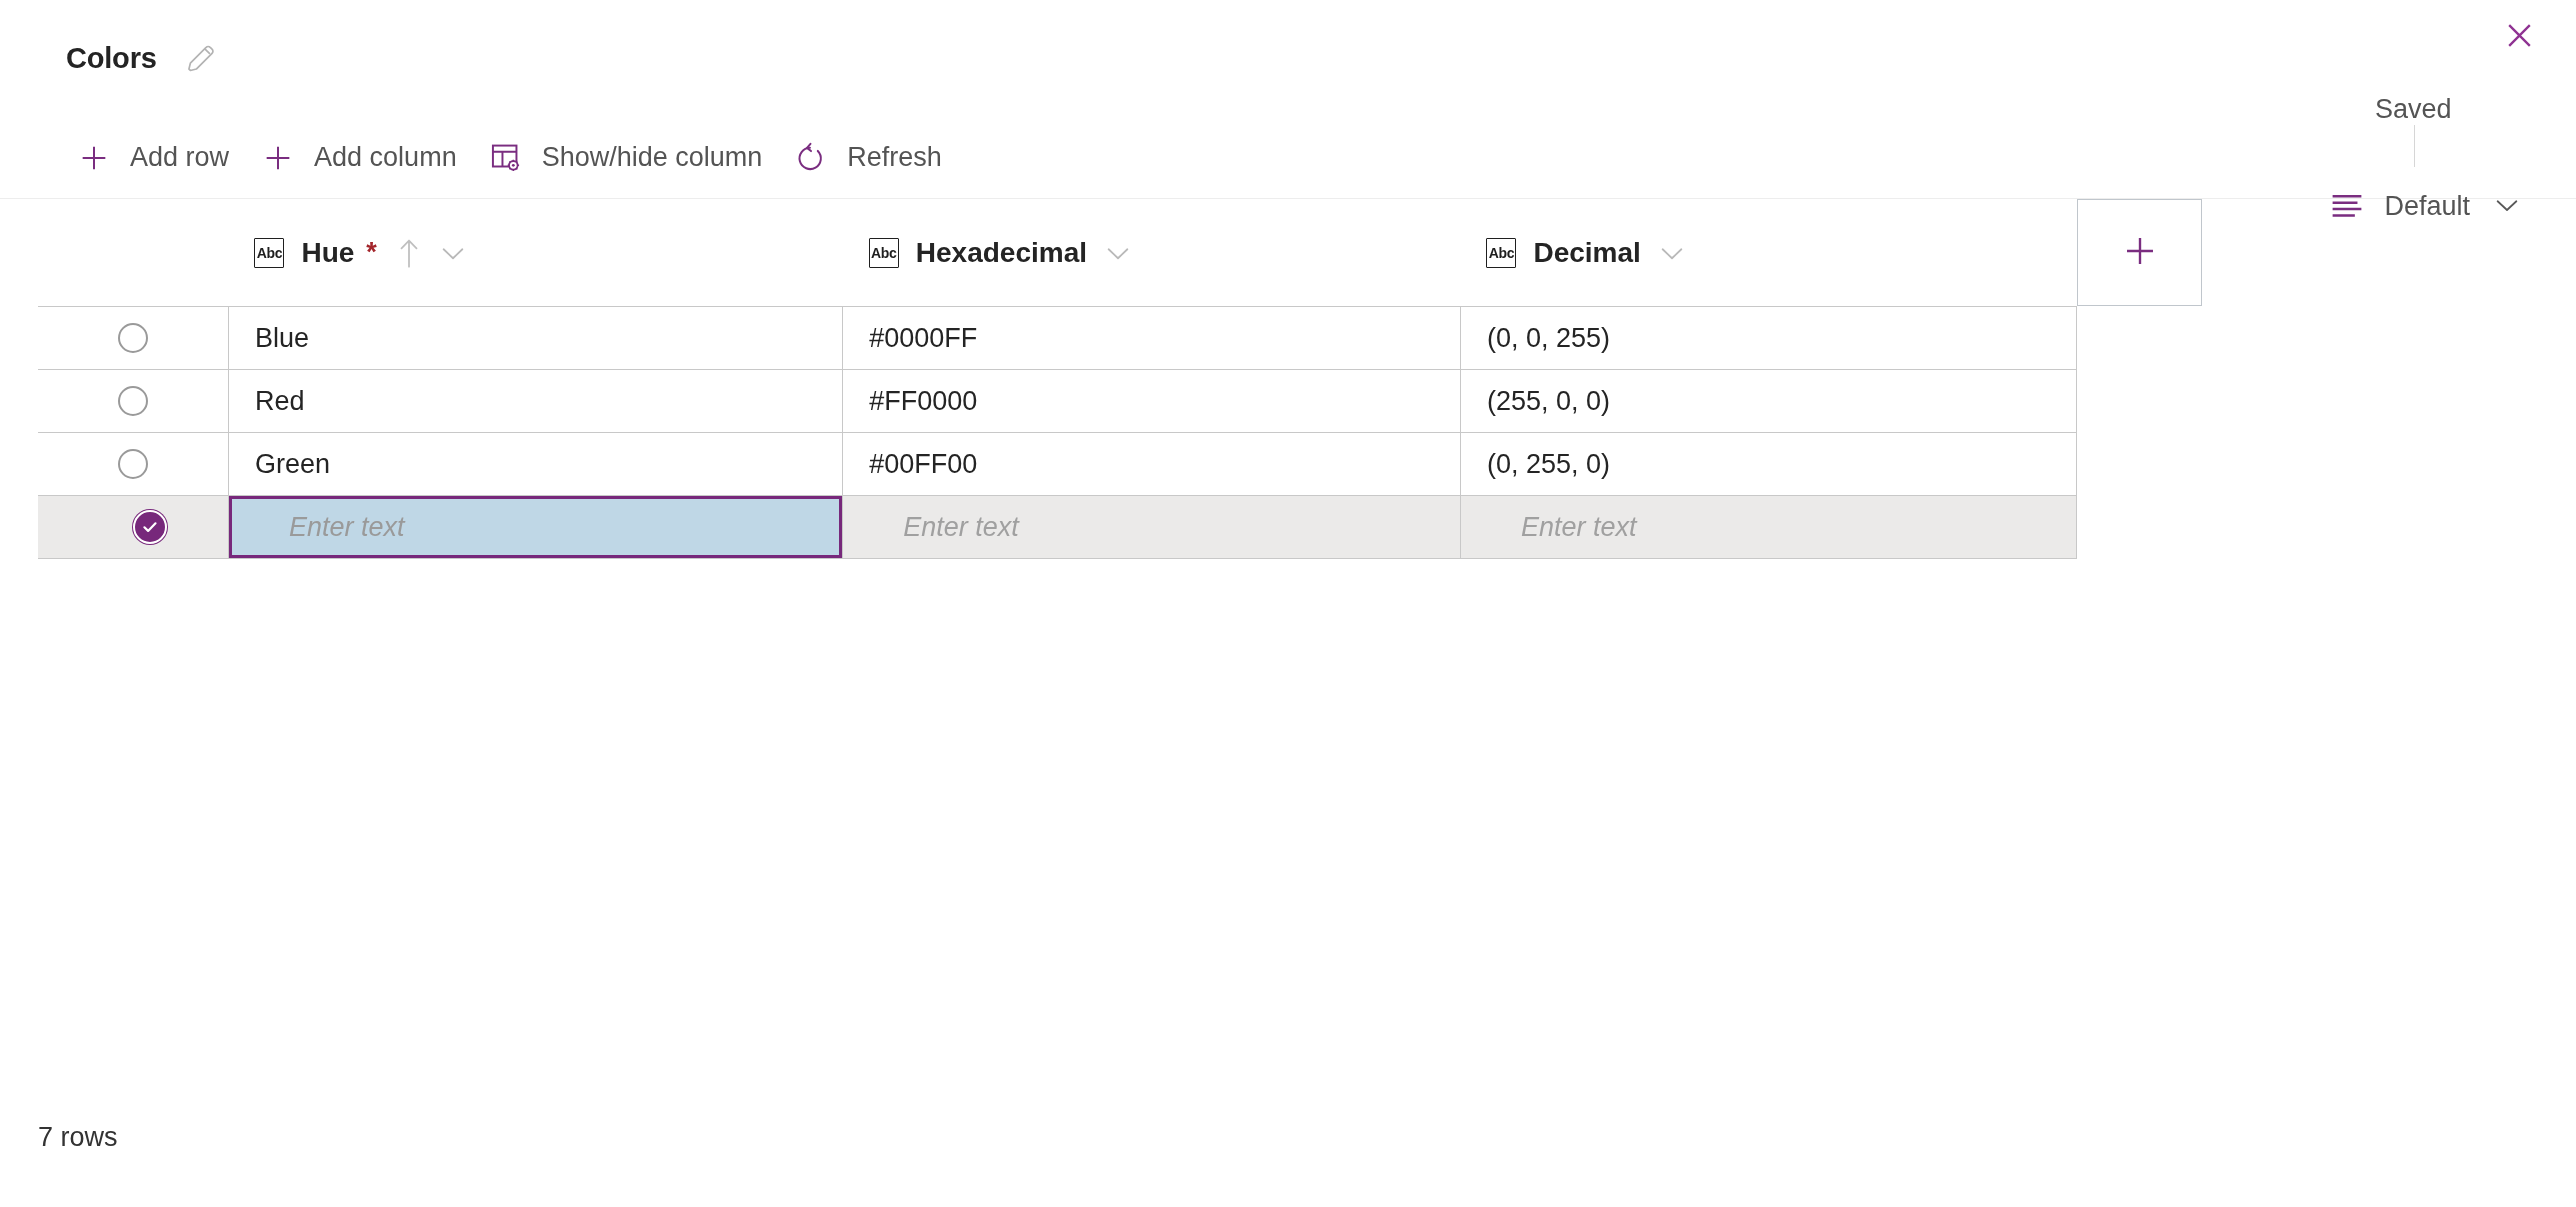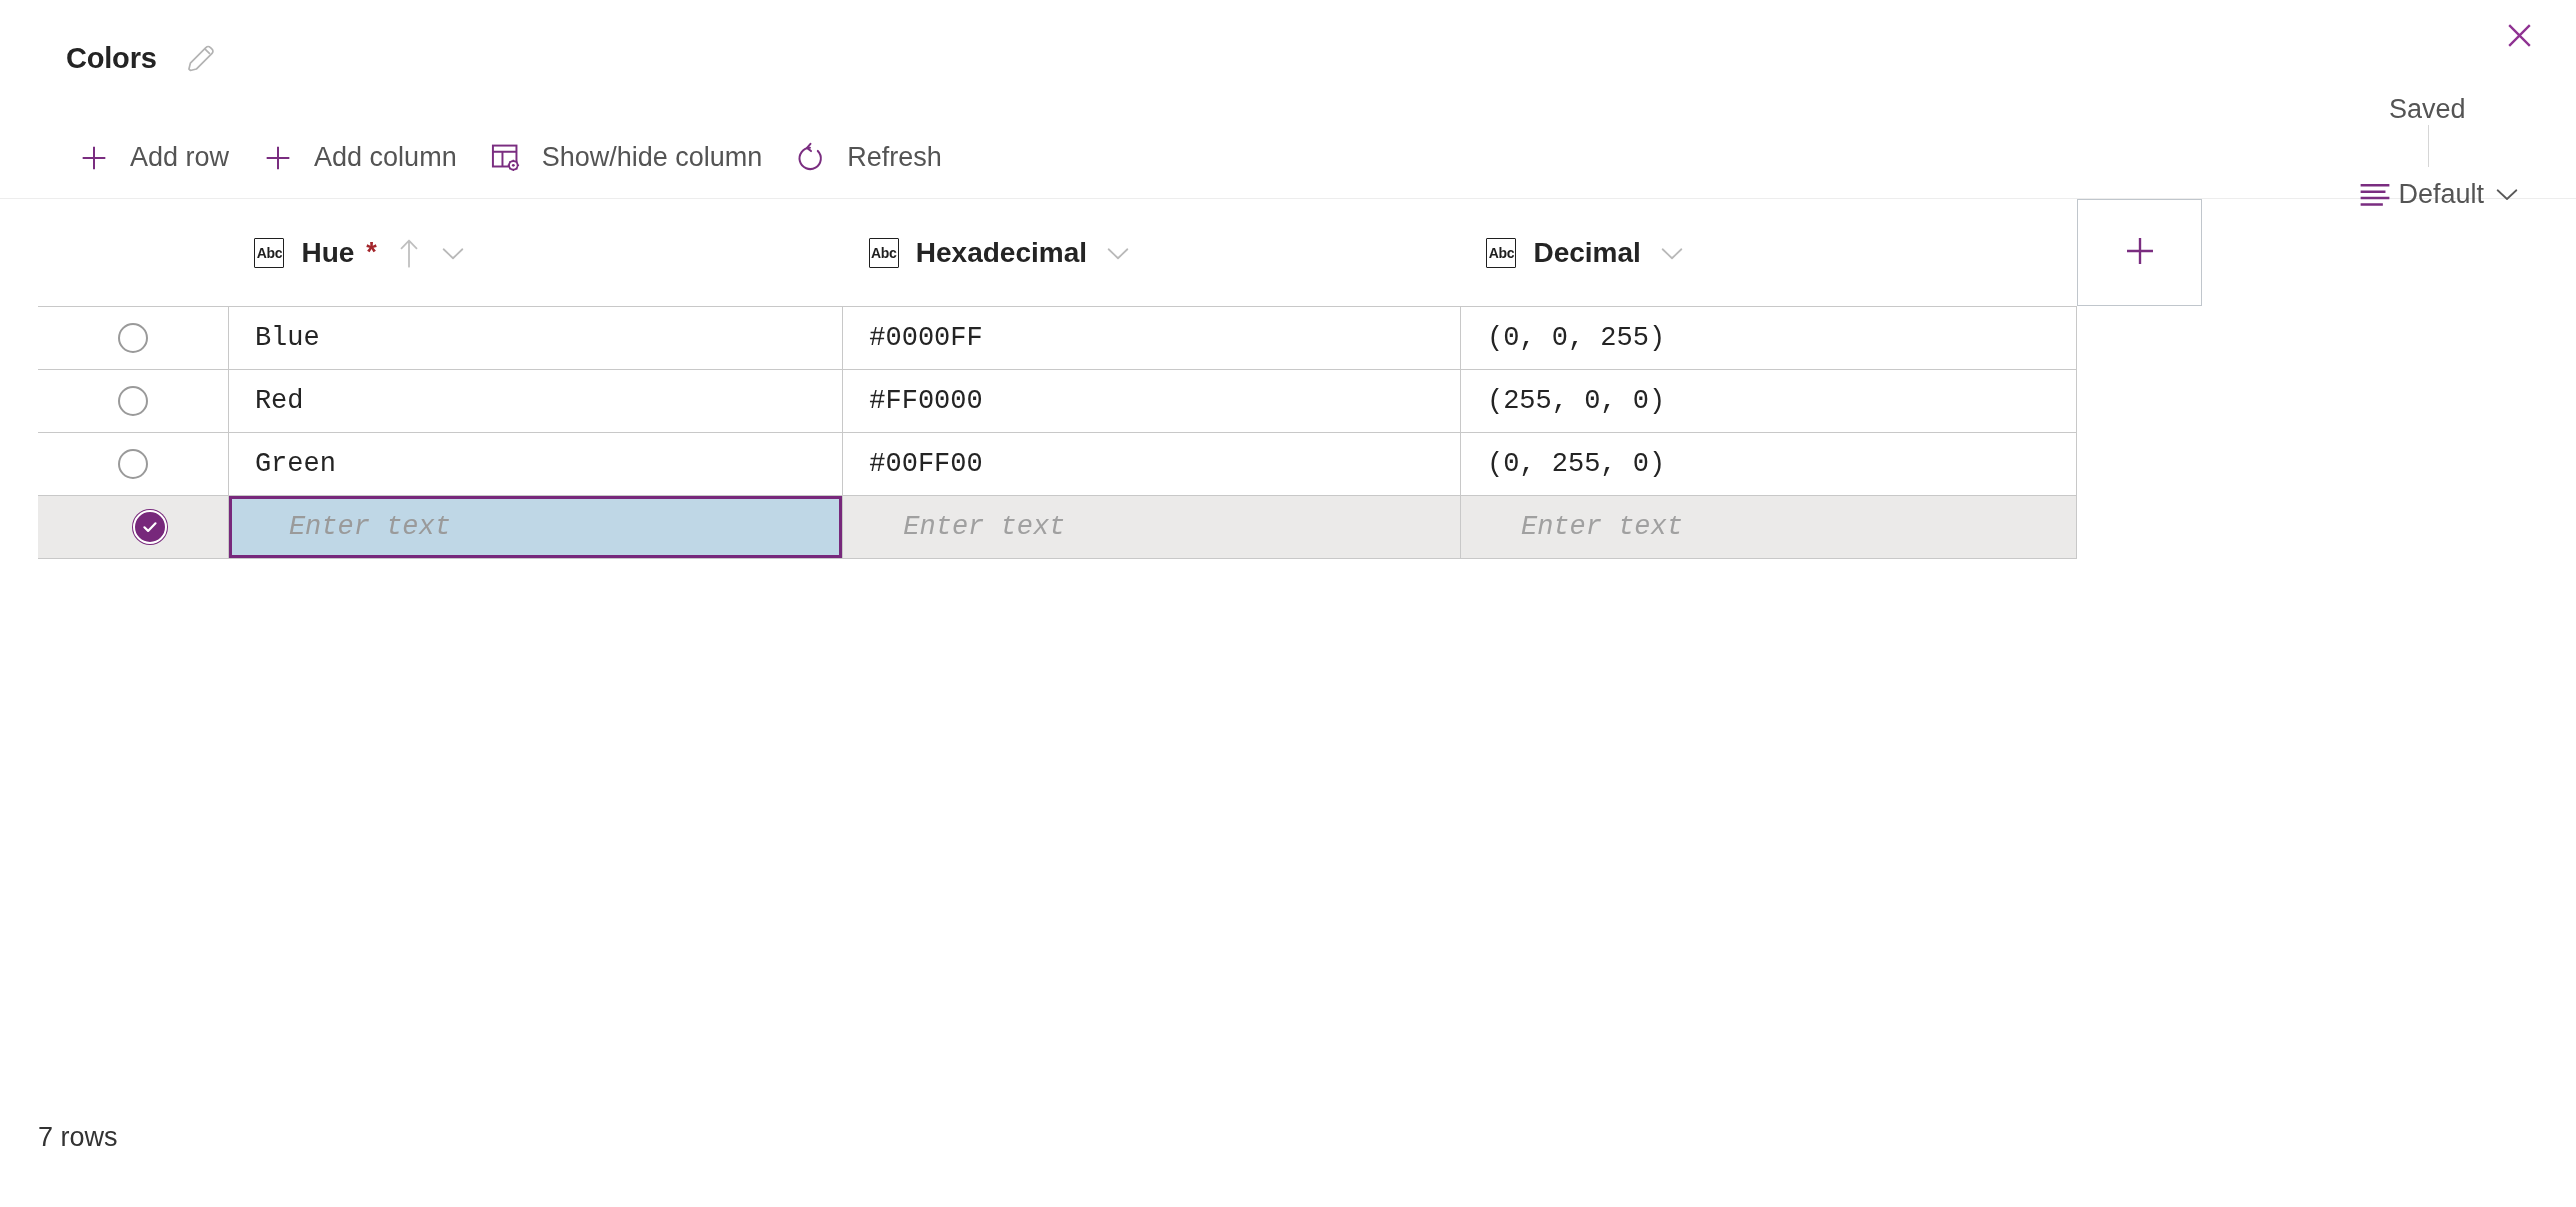--- a/index.html
+++ b/index.html
@@ -79,22 +79,22 @@
     color: #545454;
     padding-right: 28px;
   }
   .cmd-divider {
     width: 1px;
     height: 42px;
     background: #d6d6d6;
     margin-right: 26px;
   }
   .view-btn {
-    display: flex; align-items: center;
-    gap: 6px;
+    display: flex; align-items: flex-end;
+    gap: 20px;
     height: 55px;
     padding: 0 12px;
     cursor: pointer;
   }
   .view-label { font-size: 27px; color: #545454; }
 
   .toolbar-rule {
     width: 100%;
     height: 1px;
     background: #ededed;
@@ -170,21 +170,20 @@
     display: flex; align-items: center; justify-content: center;
     flex: 0 0 auto;
   }
 
   
   .body-row { height: 62px; }
   .body-row td {
     border-top: 1px solid #c8c8c8;
     border-right: 1px solid #c8c8c8;
     height: 62px;
-    font-family: Liberation Mono, monospace;
   }
   .body-row td.cell-select { border-right: 1px solid #c8c8c8; }
   .body-row:last-child td { border-bottom: 1px solid #c8c8c8; }
 
   .row-last td { background: #ebeae9; padding-left: 34px; }
 
   .cell-select {
     width: 115px;
     text-align: center;
   }

